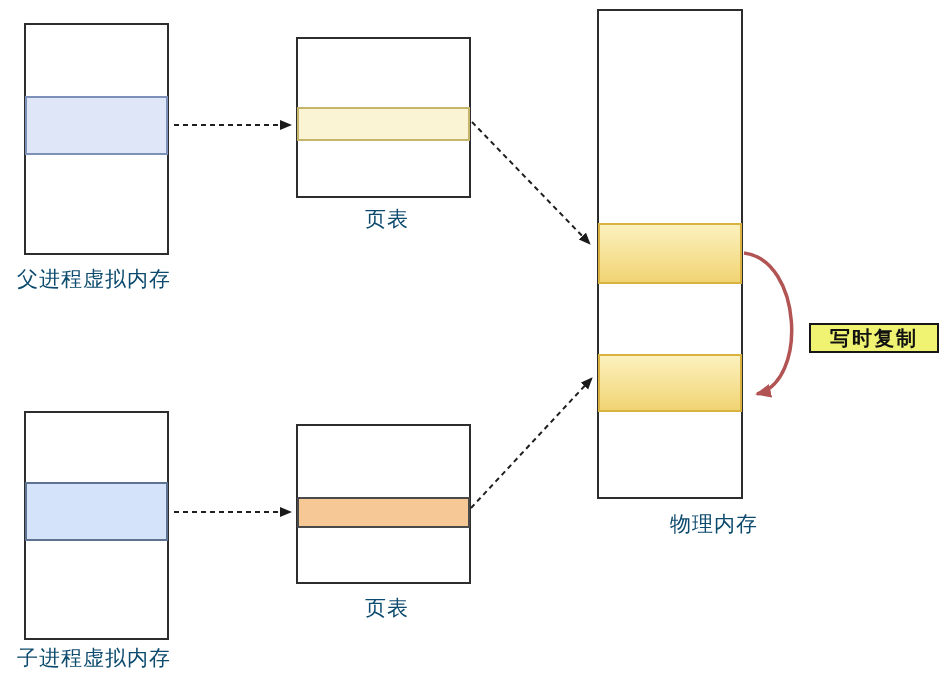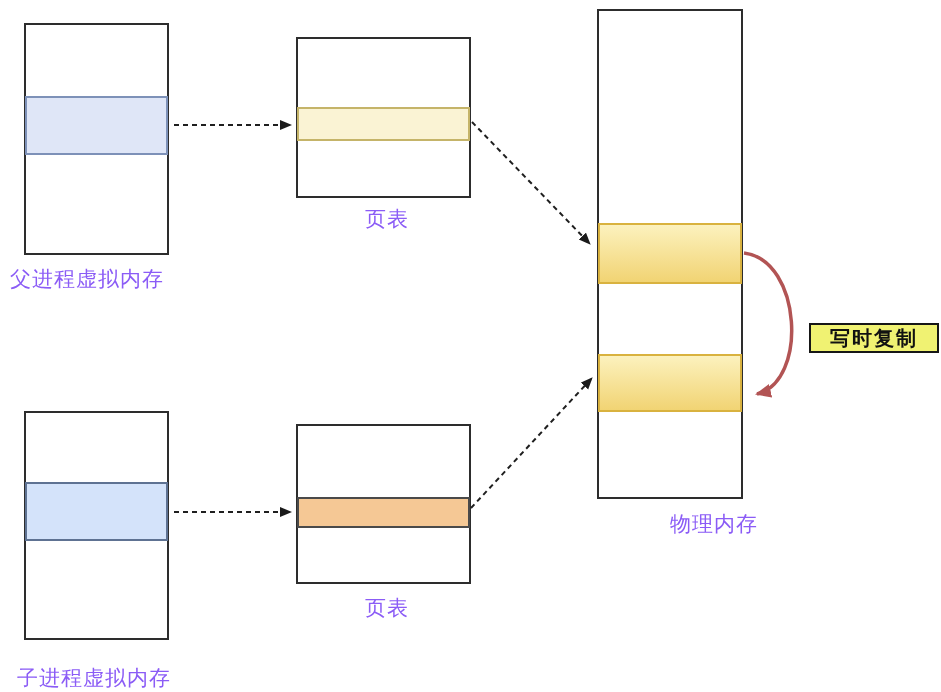--- a/index.html
+++ b/index.html
@@ -6,21 +6,21 @@
   .stage{
     position:relative;
     width:941px;height:692px;
     background:#ffffff;
     font-family:"DejaVu Sans","Liberation Sans",sans-serif;
     overflow:hidden;
   }
   .stage svg{position:absolute;left:0;top:0;}
   .lbl{
     position:absolute;
-    color:#8b5cf6;
+    color:#0c4a6e;
     font-size:21px;
     font-weight:500;
     letter-spacing:1px;
     white-space:nowrap;
   }
   .lbl.centered{text-align:center;}
   .cow-tag{
     position:absolute;
     left:809px;top:323px;
     width:106px;height:24px;
@@ -71,25 +71,25 @@
     <rect x="599" y="355" width="142" height="56" fill="url(#physBand)" stroke-width="2" stroke="#d9b23f"></rect>
 
     <line x1="174" y1="125" x2="291" y2="125" stroke="#1f1f1f" stroke-width="2" stroke-dasharray="5 4" marker-end="url(#mArrow)"></line>
     <line x1="472" y1="122" x2="590" y2="244" stroke="#1f1f1f" stroke-width="2" stroke-dasharray="5 4" marker-end="url(#mArrow)"></line>
     <line x1="174" y1="512" x2="291" y2="512" stroke="#1f1f1f" stroke-width="2" stroke-dasharray="5 4" marker-end="url(#mArrow)"></line>
     <line x1="471" y1="508" x2="592" y2="378" stroke="#1f1f1f" stroke-width="2" stroke-dasharray="5 4" marker-end="url(#mArrow)"></line>
 
     <path d="M 744 253 C 802 260, 808 382, 757 394" fill="none" stroke-width="3.5" marker-end="url(#mArrowRed)" stroke="#b25454"></path>
   </svg>
 
-  <div class="lbl" style="left:10px;top:265px;font-family:Liberation Mono, monospace;">父进程虚拟内存</div>
+  <div class="lbl" style="left:17px;top:265px;font-family:Liberation Mono, monospace;">父进程虚拟内存</div>
 
   <div class="lbl centered" style="left:347px;top:205px;width:80px;">页表</div>
 
   <div class="lbl centered" style="left:620px;top:510px;width:100px;margin-left:44px;">物理内存</div>
 
-  <div class="lbl" style="left:17px;top:664px;font-family:Liberation Serif, serif;">子进程虚拟内存</div>
+  <div class="lbl" style="left:17px;top:644px;font-family:Liberation Serif, serif;">子进程虚拟内存</div>
 
   <div class="lbl centered" style="left:347px;top:594px;width:80px;">页表</div>
 
   <div class="cow-tag">写时复制</div>
 
 </div>
 
 </body></html>

